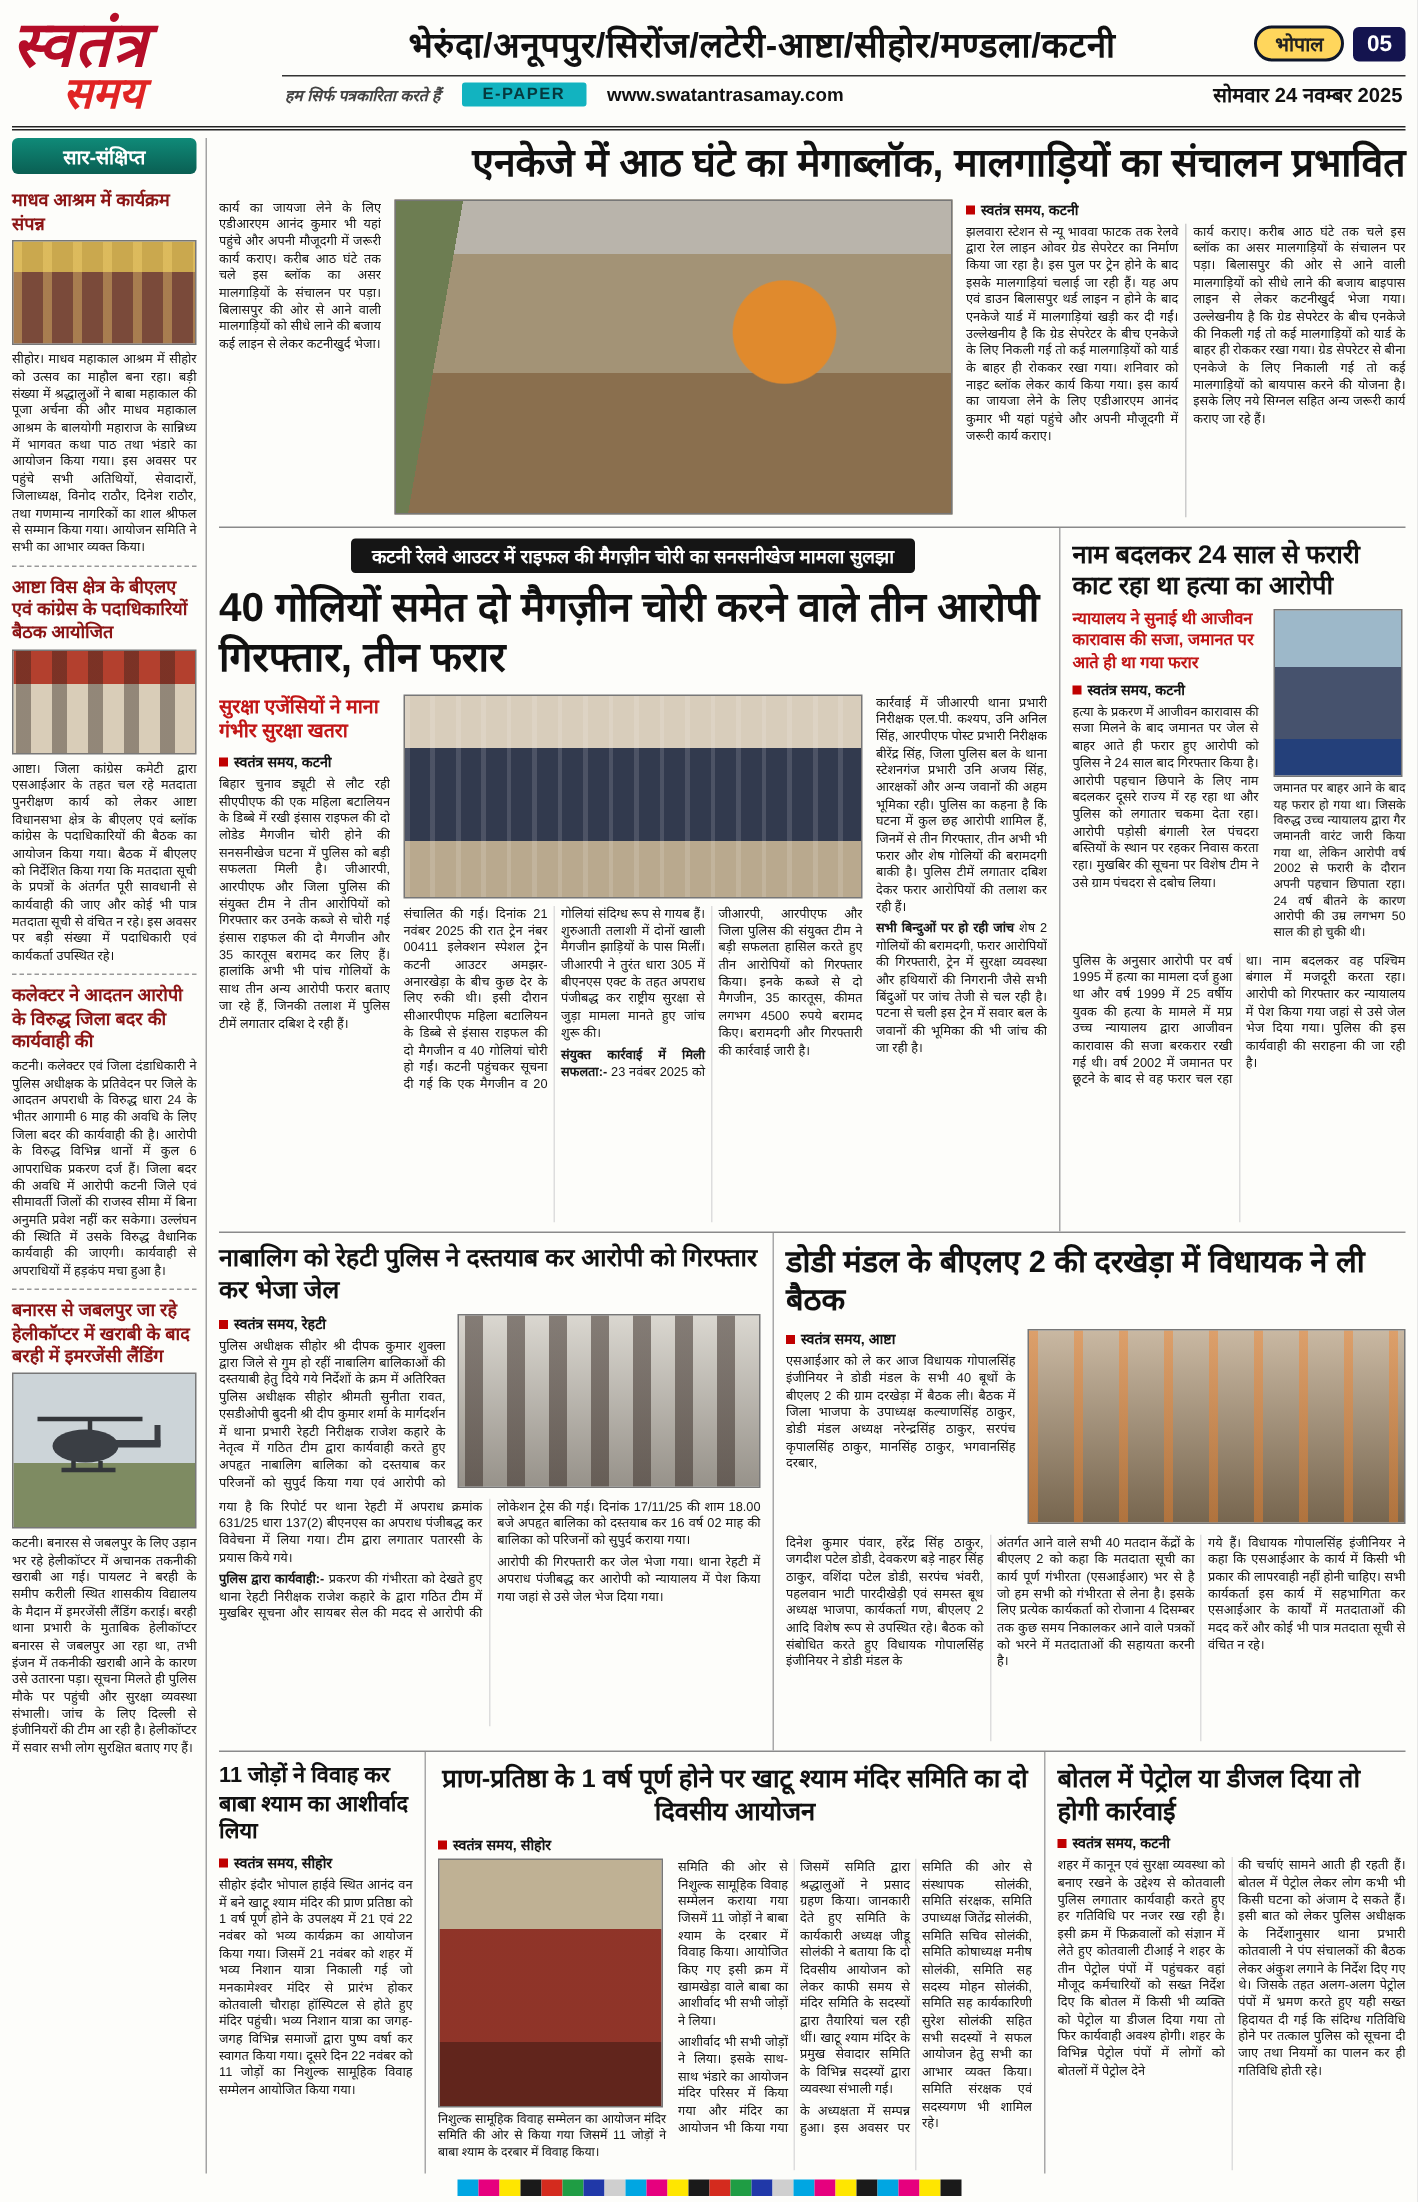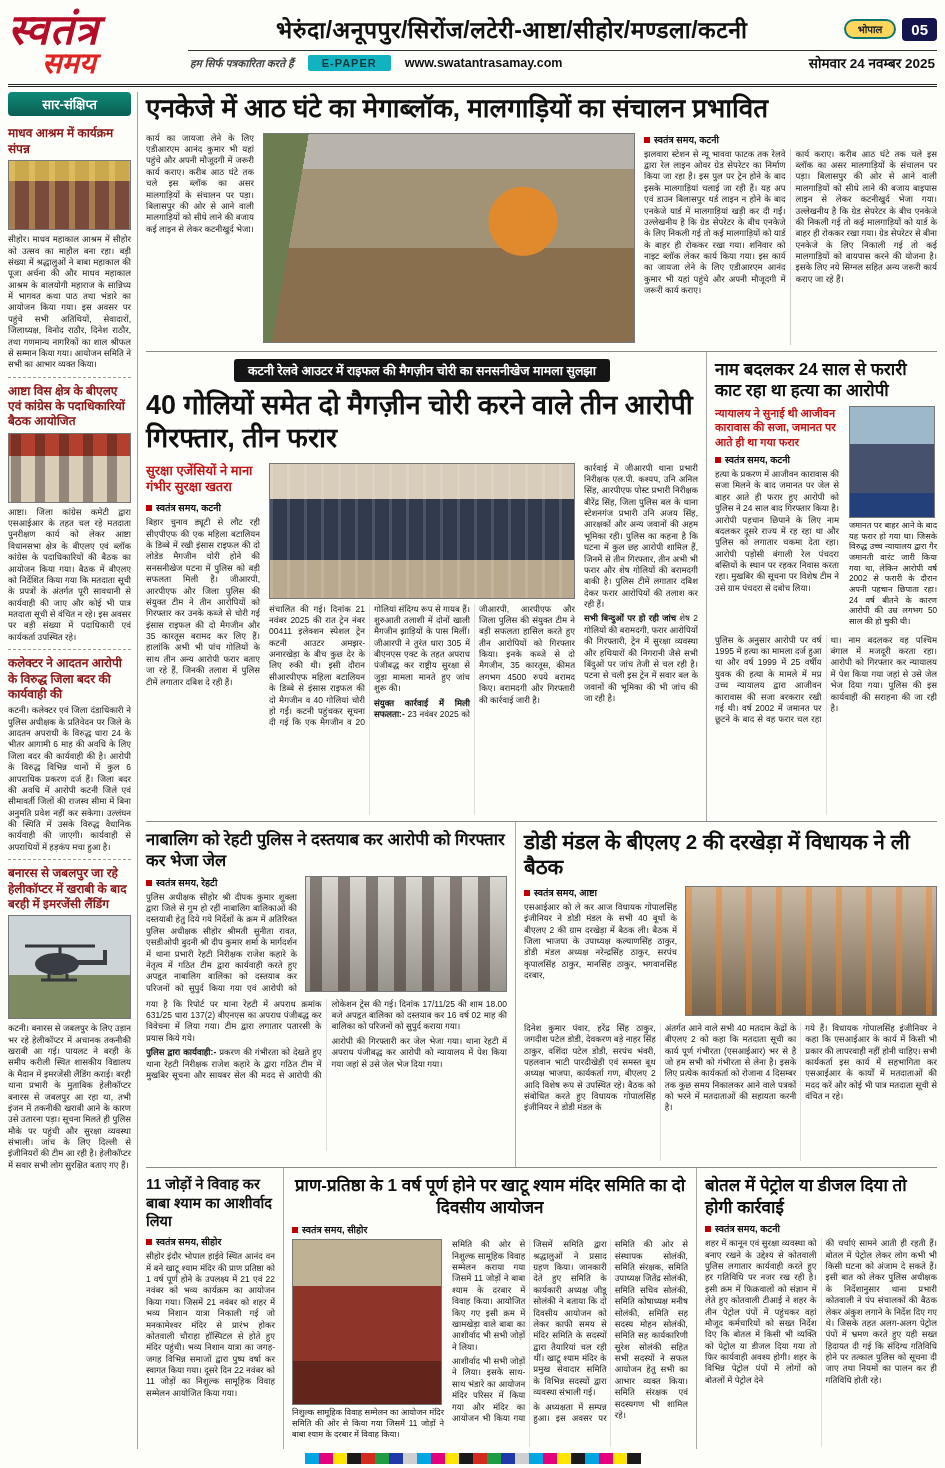--- a/index.html
+++ b/index.html
@@ -9,21 +9,21 @@
 
   
   .masthead{display:flex;gap:12px;border-bottom:3px double #222;padding-bottom:3px}
   .logo{width:168px;display:flex;flex-direction:column;justify-content:center;line-height:.95;padding:4px 0}
   .logo-top{font-size:42px;font-weight:bold;color:#b50d28;letter-spacing:1px;font-style:italic}
   .logo-bottom{font-size:29px;font-weight:bold;color:#e02424;margin-left:34px;font-style:italic}
   .mast-right{flex:1;display:flex;flex-direction:column;min-width:0}
   .mast-row1{display:flex;align-items:center;gap:8px;padding:7px 0 5px}
   .cities{flex:1;text-align:center;font-size:23px;font-weight:bold;letter-spacing:.5px;white-space:nowrap;overflow:hidden}
   .edition-wrap{display:flex;align-items:center;gap:6px}
-  .edition{border:2px solid #0f766e;background:#ffd65c;border-radius:12px;padding:1px 12px;font-weight:bold;font-size:10px;color:#222}
+  .edition{border:2px solid #0f172a;background:#ffd65c;border-radius:12px;padding:1px 12px;font-weight:bold;font-size:13px;color:#222}
   .pageno{background:#14144f;color:#fff;font-weight:bold;font-size:15px;padding:3px 9px;border-radius:4px}
   .mast-row2{display:flex;align-items:center;gap:14px;border-top:1.5px solid #333;padding:3px 2px 2px}
   .tagline{font-style:italic;font-size:10.5px;font-weight:bold;color:#444}
   .epaper{background:#12b3c0;color:#06393d;font-weight:bold;font-size:11px;padding:2px 14px;letter-spacing:1px;border-radius:2px}
   .website{font-weight:bold;font-size:12.5px}
   .mast-date{margin-left:auto;font-weight:bold;font-size:13.5px}
 
   
   .content{flex:1;display:flex;gap:8px;margin-top:5px;min-height:0}
   .txt{font-size:8.5px;line-height:1.34;text-align:justify;color:#161616}
@@ -42,21 +42,21 @@
   .sb-photo-1{background:repeating-linear-gradient(90deg,rgba(255,220,120,.35) 0 6px,transparent 6px 20px),linear-gradient(#caa84e 0 30%,#7a4a3a 30% 100%)}
   .sb-photo-2{background:repeating-linear-gradient(90deg,rgba(40,30,25,.4) 2px 12px,transparent 12px 26px),linear-gradient(#b3402e 0 32%,#d9cdb8 32% 100%)}
   .sb-photo-heli{height:104px;background:linear-gradient(#ccd4d8 0 58%,#7e8b62 58% 100%)}
   .sb-photo-heli svg{position:absolute;left:8px;top:22px}
 
   
   .main{flex:1;display:flex;flex-direction:column;min-width:0}
 
   
   .lead{border-bottom:1px solid #8a8a8a;padding-bottom:6px}
-  .lead-head{font-size:26px;font-weight:bold;text-align:left;line-height:1.2;margin:1px 0 8px}
+  .lead-head{font-size:26px;font-weight:bold;text-align:right;line-height:1.2;margin:1px 0 8px}
   .lead-body{display:flex;gap:9px;height:212px}
   .lead-colL{width:108px;overflow:hidden}
   .lead-photo{width:372px;height:210px;background:
       radial-gradient(circle at 70% 42%, #e08a2d 0 34px, transparent 35px),
       linear-gradient(100deg,#6d7d52 0 11%,transparent 11%),
       linear-gradient(#b9b4ab 0 17%, transparent 17% 55%, #8a6f4e 55%);
       background-color:#a39376}
   .lead-right{flex:1;display:flex;flex-direction:column;min-width:0}
   .lead-cols{flex:1;column-count:2;column-gap:10px;column-rule:1px solid #ccc;overflow:hidden}
 

